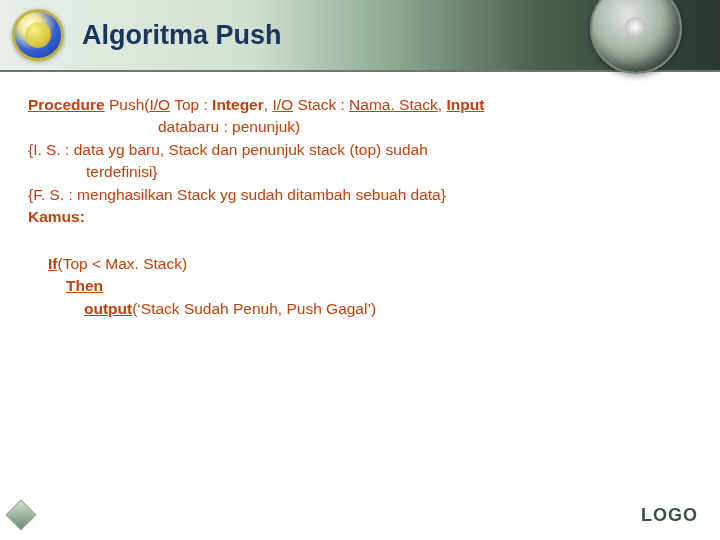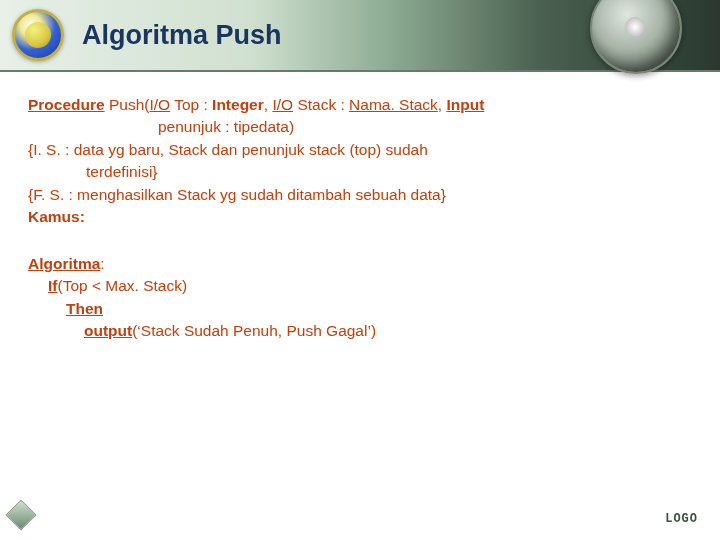--- a/index.html
+++ b/index.html
@@ -65,48 +65,47 @@
     position: absolute;
     left: 10px; bottom: 14px;
     width: 22px; height: 22px;
     transform: rotate(45deg);
     background: linear-gradient(135deg, #d0e0d0 0%, #6a8a70 100%);
     border: 1px solid #889888;
   }
   .logo-text {
     position: absolute;
     right: 22px; bottom: 14px;
-    font-size: 12px; font-weight: bold; color: #3a5040;
+    font-size: 18px; font-weight: bold; color: #3a5040;
     letter-spacing: 1px;
-    font-family: Liberation Mono, monospace;
+    font-family: Liberation Sans, sans-serif;
   }
 </style>
 </head>
 <body>
 
 <div class="header">
   <div class="logo-badge">
     <div class="logo-inner"></div>
   </div>
   <div class="title">Algoritma Push</div>
   <div class="header-disc"></div>
 </div>
 
 <div class="content">
   <div>
     <span class="b u">Procedure</span><span> Push(</span><span class="u">I/O</span><span> Top : </span><span class="b">Integer</span><span>, </span><span class="u">I/O</span><span> Stack : </span><span class="u">Nama. Stack</span><span>, </span><span class="b u">Input</span>
   </div>
-  <div class="ind1">penunjuk : tipedata)</div>
+  <div class="ind1">databaru : penunjuk)</div>
   <div>{I. S. : data yg baru, Stack dan penunjuk stack (top) sudah</div>
   <div class="hang">terdefinisi}</div>
   <div>{F. S. : menghasilkan Stack yg sudah ditambah sebuah data}</div>
   <div class="b">Kamus:</div>
 
   <div class="algo">
-    <div><span class="b u">Algoritma</span><span>:</span></div>
     <div class="ai1"><span class="b u">If</span><span>(Top &lt; Max. Stack)</span></div>
     <div class="ai2 b u">Then</div>
     <div class="ai3"><span class="b u">output</span><span>(‘Stack Sudah Penuh, Push Gagal’)</span></div>
   </div>
 </div>
 
 <div class="diamond"></div>
 <div class="logo-text">LOGO</div>
 
 </body></html>

